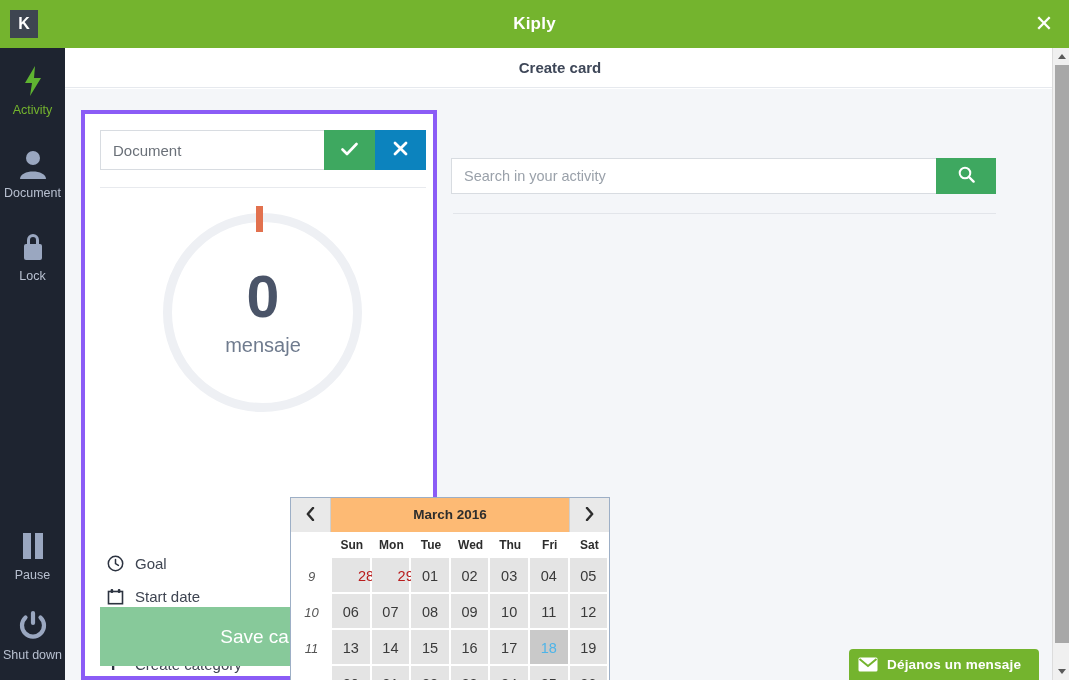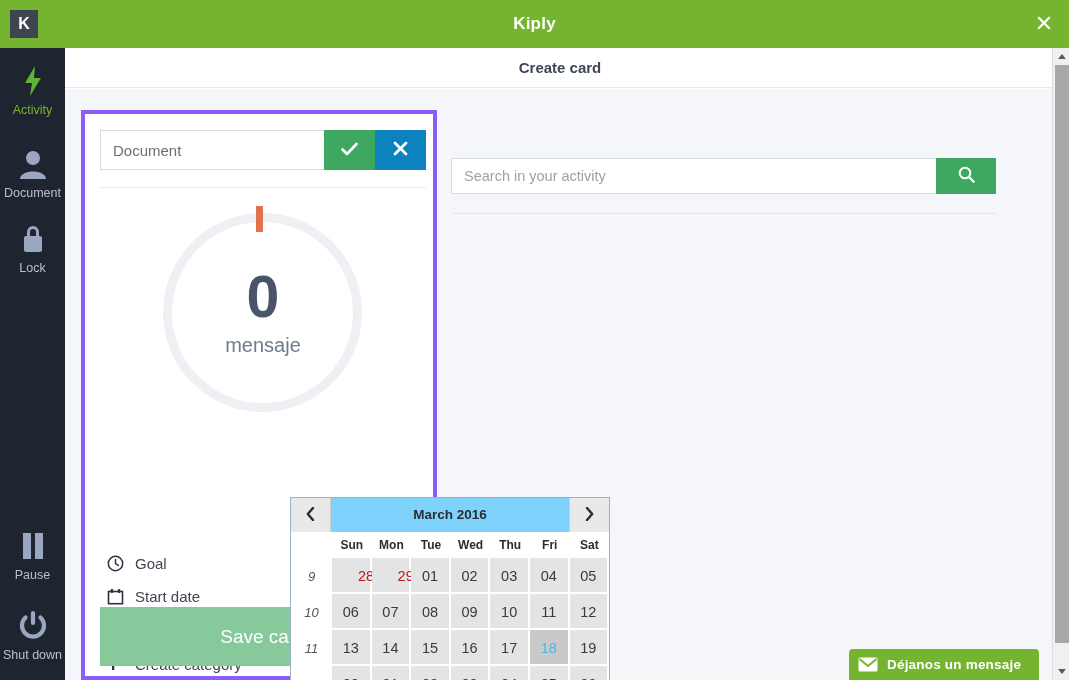--- a/index.html
+++ b/index.html
@@ -179,21 +179,21 @@
   .search-sep {
     position: absolute; left: 388px; top: 124px; width: 543px; height: 1px;
     background: #e2e5ea;
   }
 
   
   .calendar {
     position: absolute; left: 290px; top: 497px; width: 320px; height: 185px;
     background: #ffffff; border: 1px solid #9dafc6; overflow: hidden;
   }
-  .cal-head { display: flex; height: 34px; background: #7dd3fc; }
+  .cal-head { display: flex; height: 34px; background: #fdba74; }
   .cal-nav {
     width: 40px; height: 34px; background: #e9e9e9; border: none;
     border-right: 1px solid #cfcfcf; cursor: pointer;
     display: flex; align-items: center; justify-content: center;
     color: #2d2d2d; font-size: 15px; font-weight: bold;
     font-family: "Liberation Sans", sans-serif;
   }
   .cal-nav.next { border-right: none; border-left: 1px solid #cfcfcf; }
   .cal-month {
     flex: 1 1 auto; height: 34px; line-height: 34px; text-align: center;
@@ -278,21 +278,21 @@
     <div class="side-item" style="top:101px">
       <span class="glyph">
         <svg width="28" height="30" viewBox="0 0 28 30">
             <circle cx="14" cy="9" r="7" fill="#9aa7c0"></circle>
             <path d="M1 30 C1 20 27 20 27 30 Z" fill="#9aa7c0"></path>
           </svg>
       </span>
       <span class="side-label">Document</span>
     </div>
 
-    <div class="side-item" style="top:176px">
+    <div class="side-item" style="top:184px">
       <span class="glyph">
         <svg width="26" height="30" viewBox="0 0 26 30">
             <path d="M7 13 V8 a6 6 0 0 1 12 0 v5 h-3 V8 a3 3 0 0 0 -6 0 v5 Z" fill="#9aa7c0"></path>
             <rect x="4" y="12" width="18" height="16" rx="2" fill="#9aa7c0"></rect>
           </svg>
       </span>
       <span class="side-label">Lock</span>
     </div>
 
     <div class="side-item" style="top:483px">

